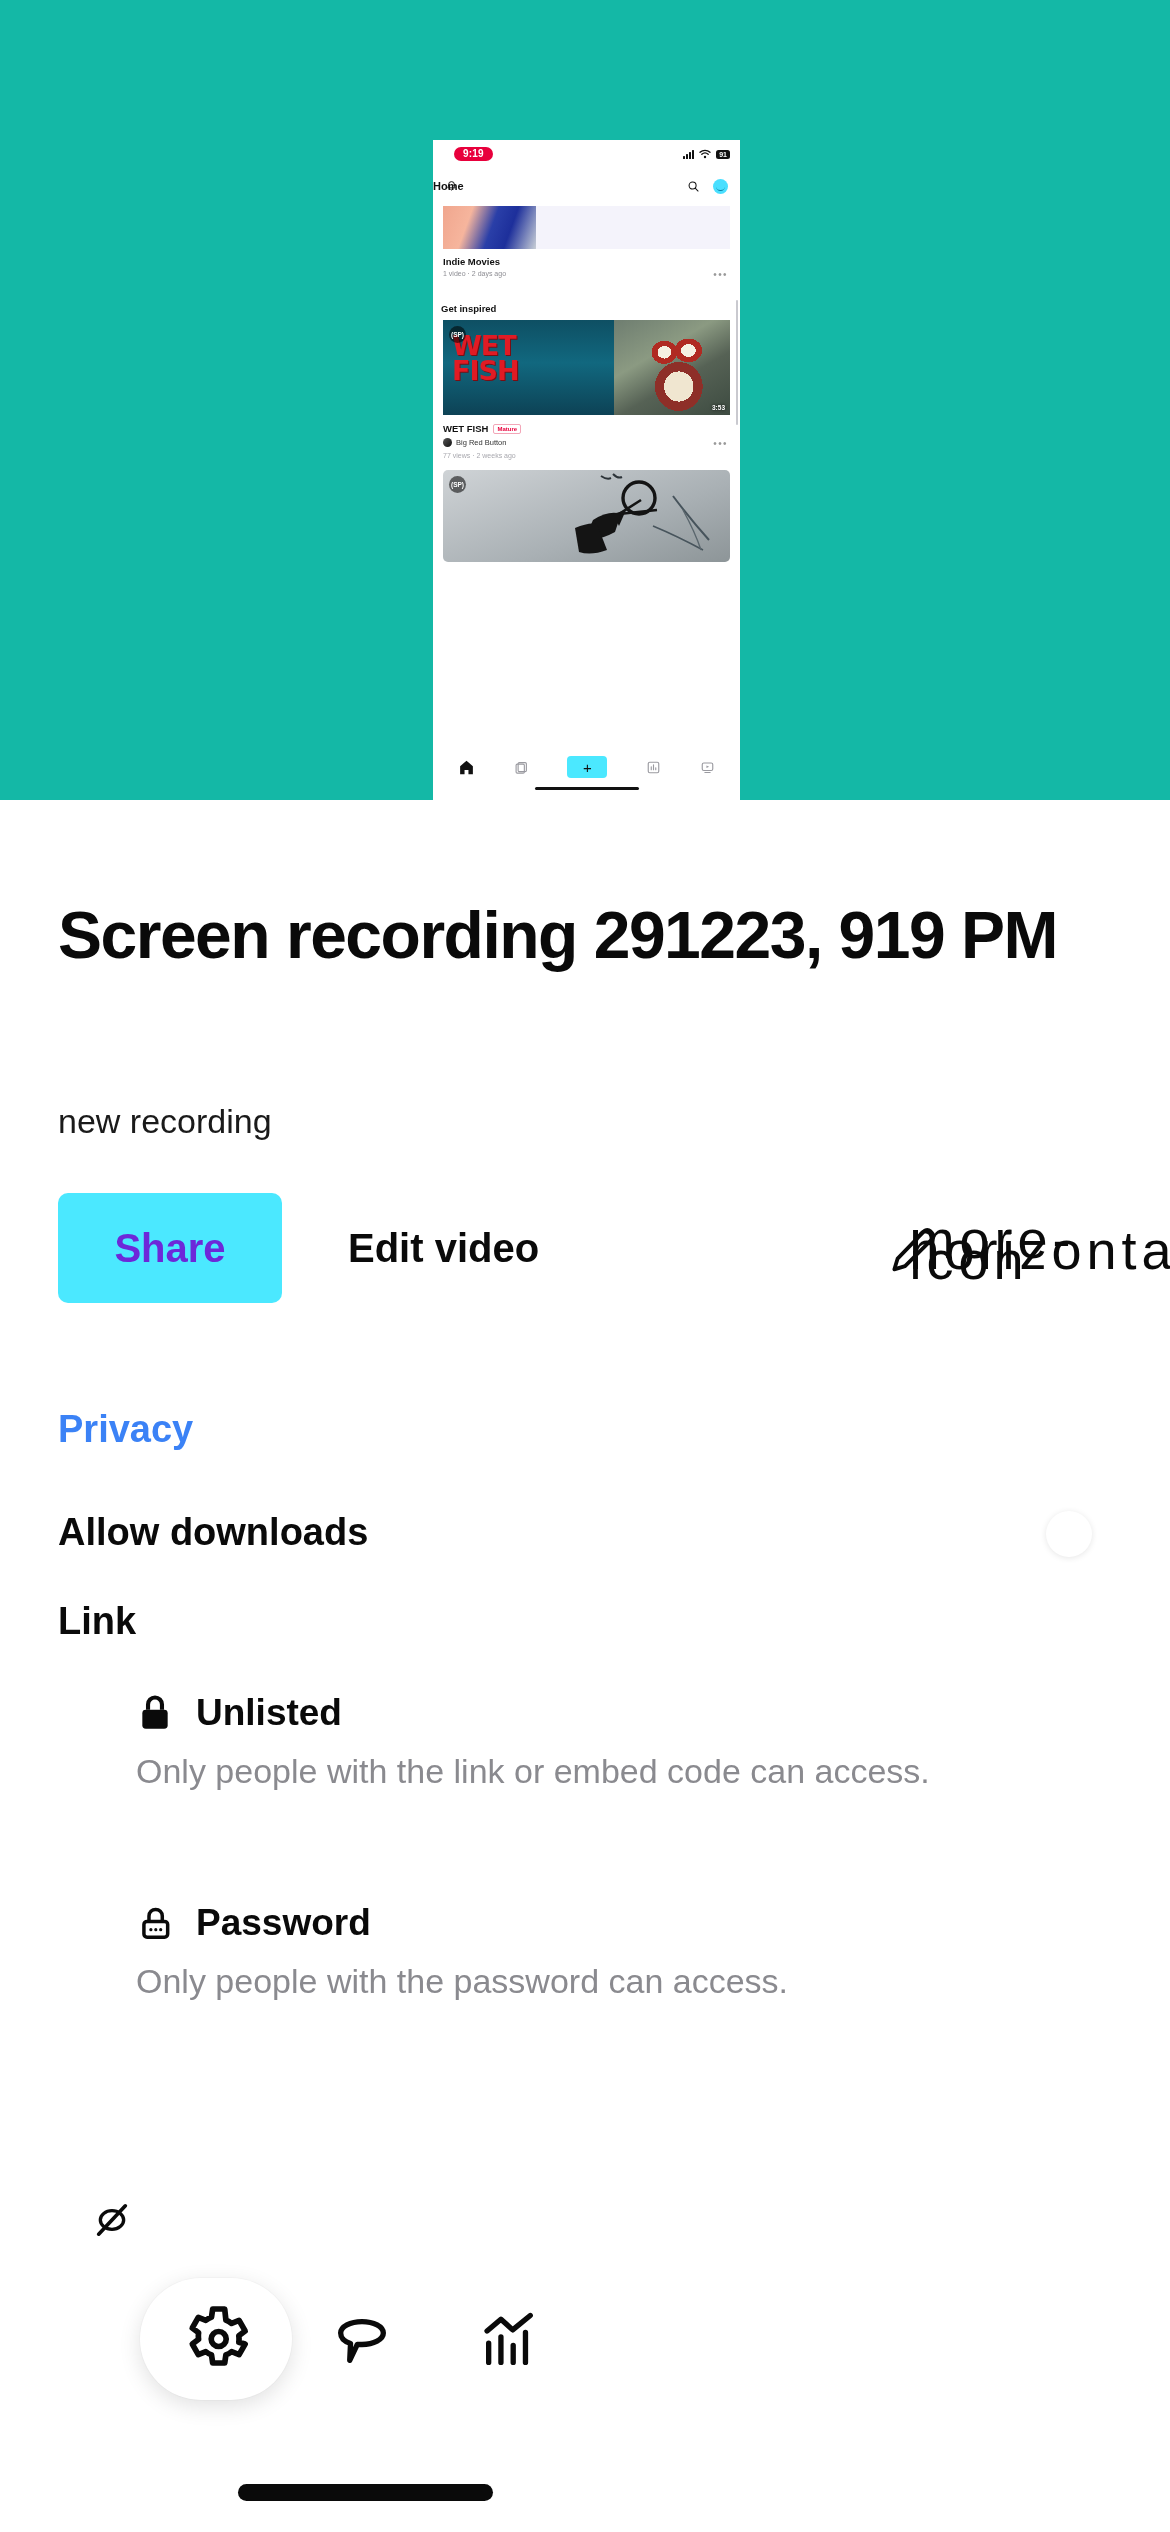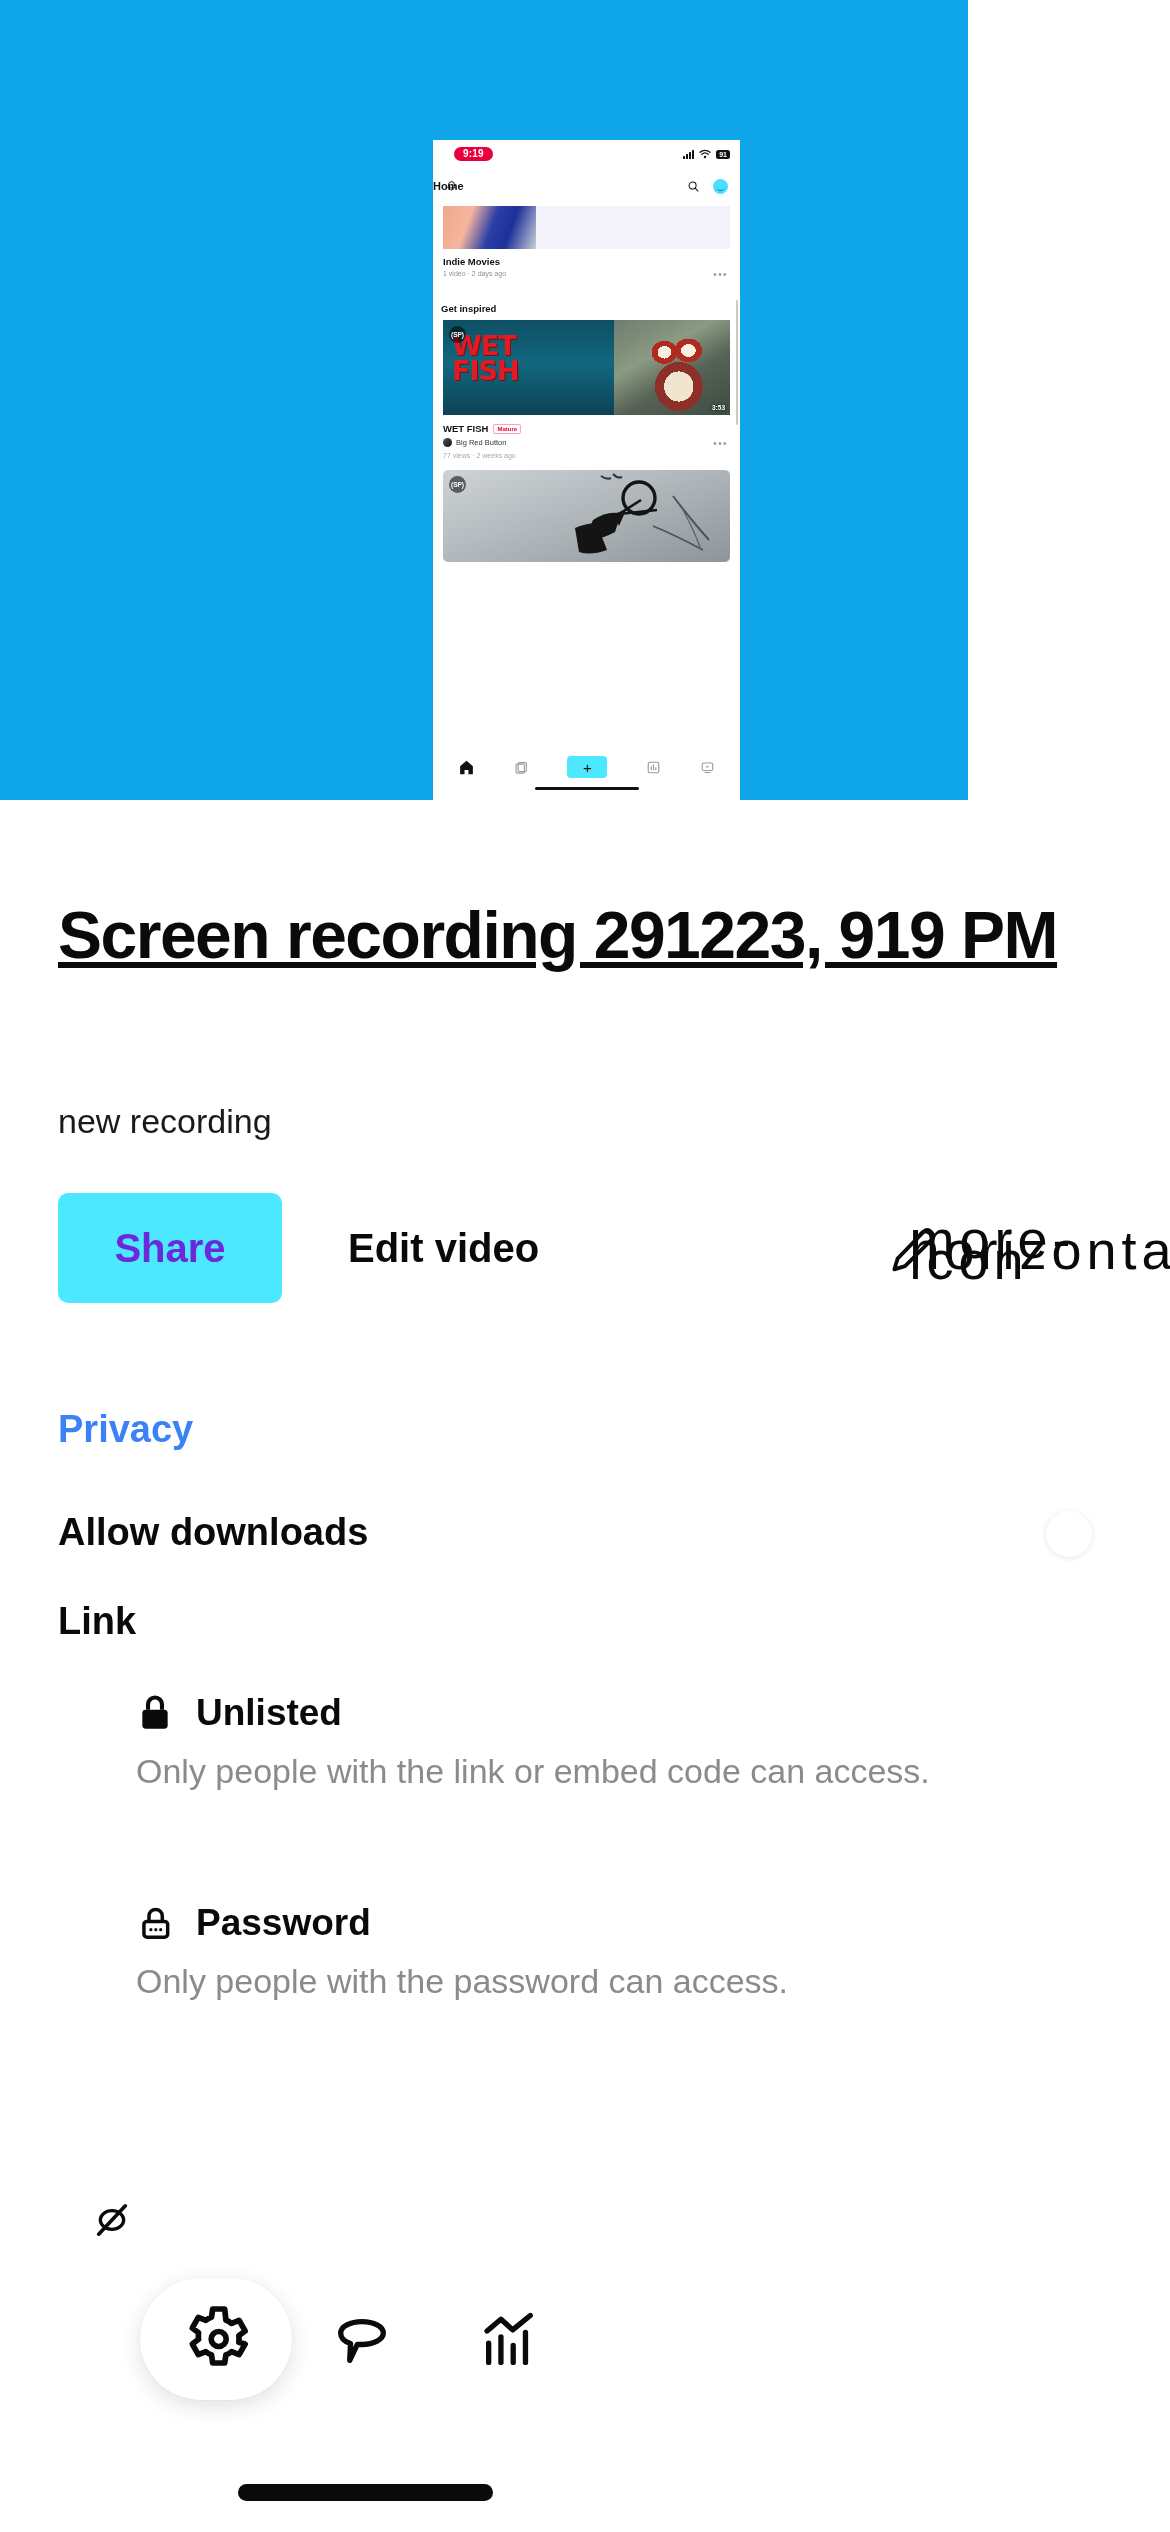--- a/index.html
+++ b/index.html
@@ -6,22 +6,22 @@
   html, body {
     width:1170px; height:2532px;
     background:#ffffff;
     font-family:"Liberation Sans", sans-serif;
     overflow:hidden;
   }
   #screen { position:relative; width:1170px; height:2532px; background:#fff; overflow:hidden; }
 
   
   .preview {
-    position:absolute; left:0; top:0; width:968px; height:800px;
-    background:#0ea5e9; overflow:hidden;
+    position:absolute; left:0; top:0; width:1170px; height:800px;
+    background:#14b8a6; overflow:hidden;
   }
   .phone-shot {
     position:absolute; left:433px; top:140px; width:307px; height:660px;
     background:#ffffff; overflow:hidden;
   }
   
   .p-status { position:absolute; left:0; top:0; width:100%; height:32px; }
   .p-time {
     position:absolute; left:21px; top:7px;
     background:#E8003C; color:#fff; border-radius:10px;
@@ -99,21 +99,20 @@
   .p-home-ind { position:absolute; left:50%; transform:translateX(-50%); bottom:10px;
     width:104px; height:3.5px; border-radius:3px; background:#111; }
 
   
   .sheet { position:absolute; left:0; top:800px; width:1170px; height:1732px; background:#fff; }
 
   .vid-title {
     position:absolute; left:58px; top:102px; width:1040px;
     font-size:66px; font-weight:700; line-height:1.03; color:#0A0A0A;
     letter-spacing:-1.5px;
-    text-decoration:underline;
   }
   .vid-desc { position:absolute; left:58px; top:302px; font-size:34px; color:#1a1a1a; }
 
   .actions { position:absolute; left:58px; top:393px; width:1054px; height:110px; }
   .btn-share {
     position:absolute; left:0; top:0; width:224px; height:110px;
     background:#4BE8FF; border:none; border-radius:10px;
     font-family:"Liberation Sans", sans-serif;
     font-size:40px; font-weight:700; color:#6d28d9; cursor:pointer;
   }

